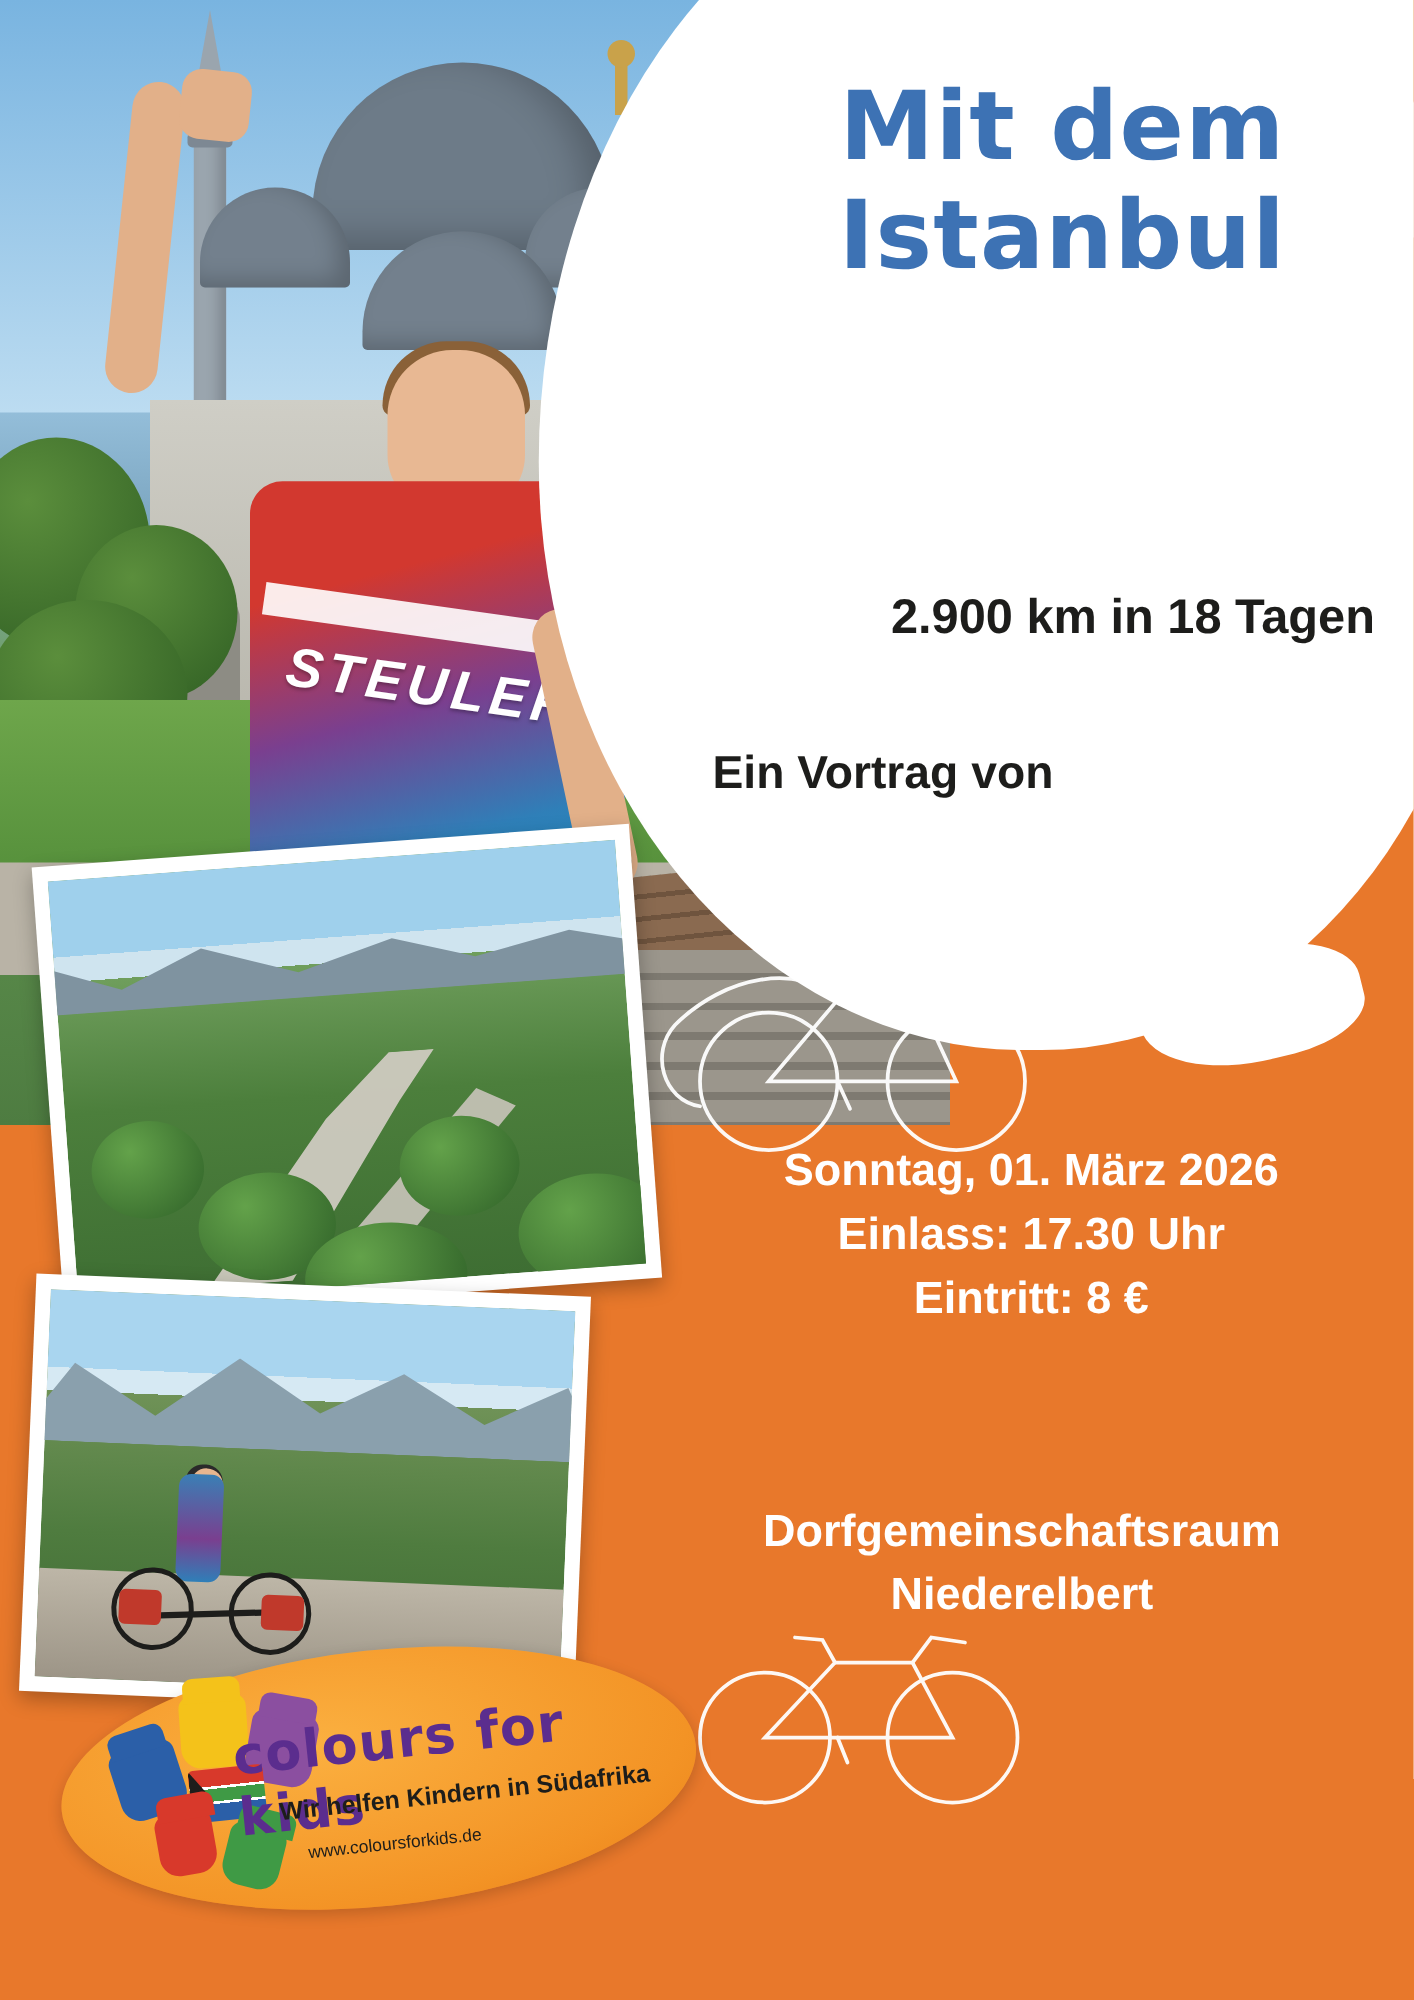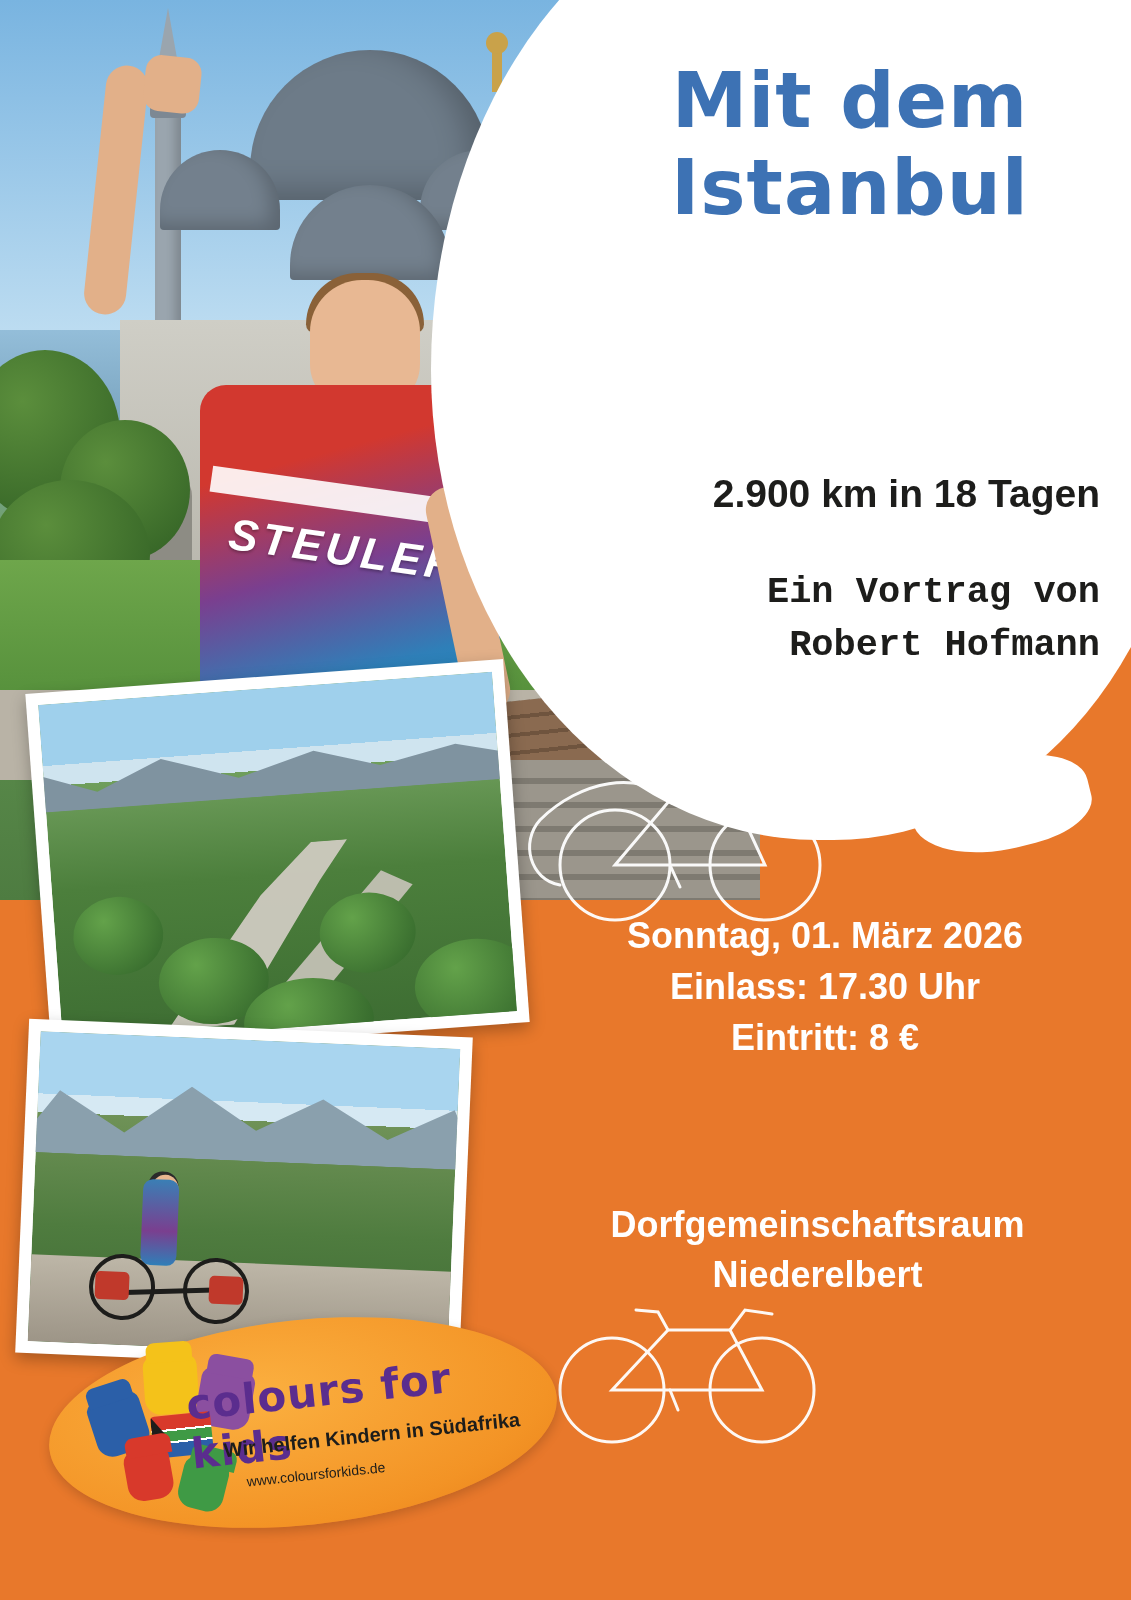--- a/index.html
+++ b/index.html
@@ -187,27 +187,26 @@
     position: absolute;
     left: 570px; top: 456px; width: 530px;
     text-align: right;
     color: #1d1d1b;
     font-weight: bold;
     font-size: 39px;
     margin-top: 16px;
   }
   .speaker {
     position: absolute;
-    left: 570px; top: 566px; width: 530px;
-    text-align: right;
+    left: 570px; top: 592px; width: 530px;
+    text-align: left;
     color: #1d1d1b;
     font-weight: bold;
     font-size: 37px;
     line-height: 1.42;
-    font-family: Liberation Mono, monospace;
   }
 
   
   .details {
     position: absolute;
     left: 560px; top: 910px; width: 530px;
     text-align: center;
     color: #ffffff;
     font-weight: bold;
     font-size: 36px;
@@ -439,21 +438,20 @@
 
   <div class="headline">
     <span class="l1">Mit dem</span>
     <span class="l3">Istanbul</span>
   </div>
 
   <div class="subline">2.900 km in 18 Tagen</div>
 
   <div class="speaker">
     <div>Ein Vortrag von</div>
-    <div>Robert Hofmann</div>
   </div>
 
   <div class="photo-card card-1">
     <div class="card-inner">
       <div class="valley">
         <div class="ridge"></div>
         <div class="road"></div>
         <div class="road2"></div>
         <div class="bush" style="left:4%;  top:58%; width:90px;height:78px;"></div>
         <div class="bush" style="left:22%; top:72%; width:110px;height:86px;"></div>

